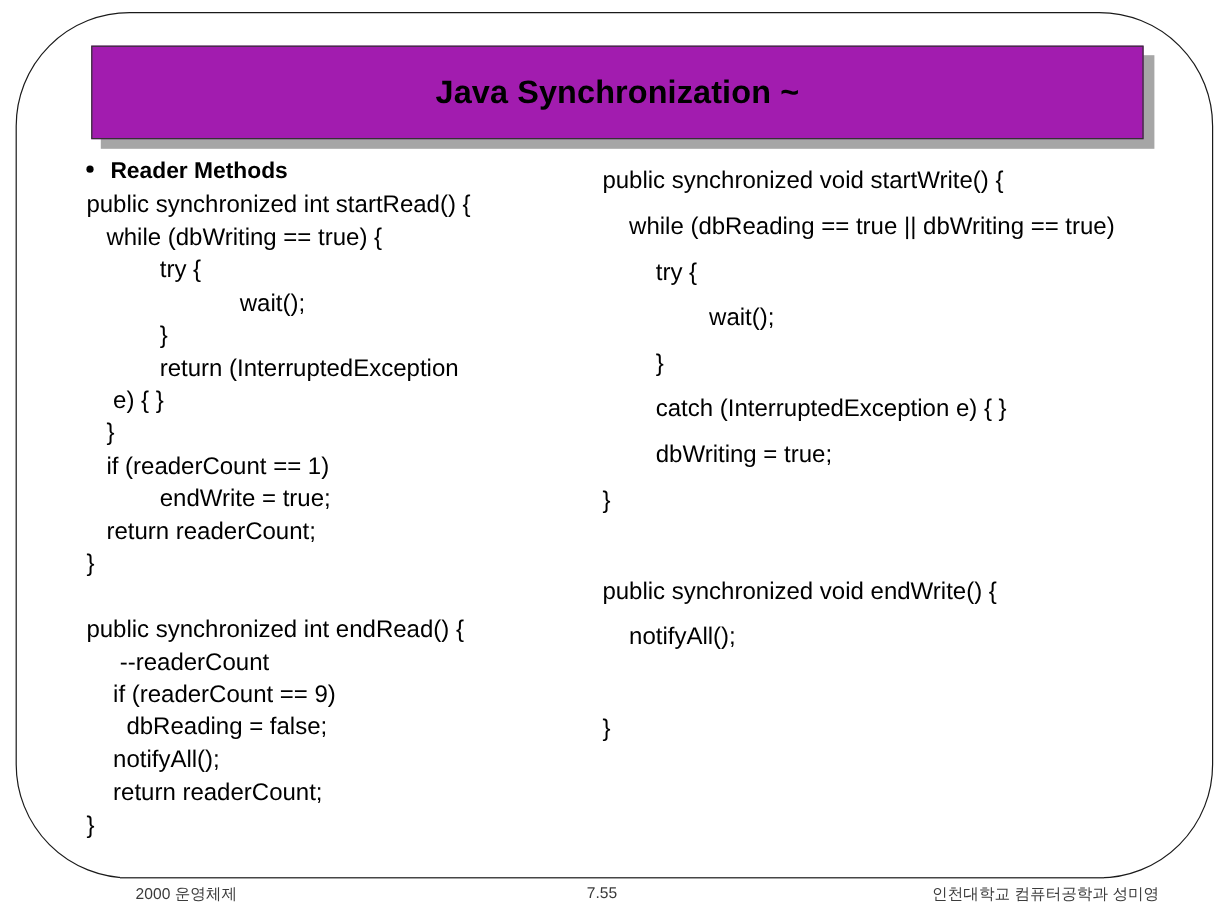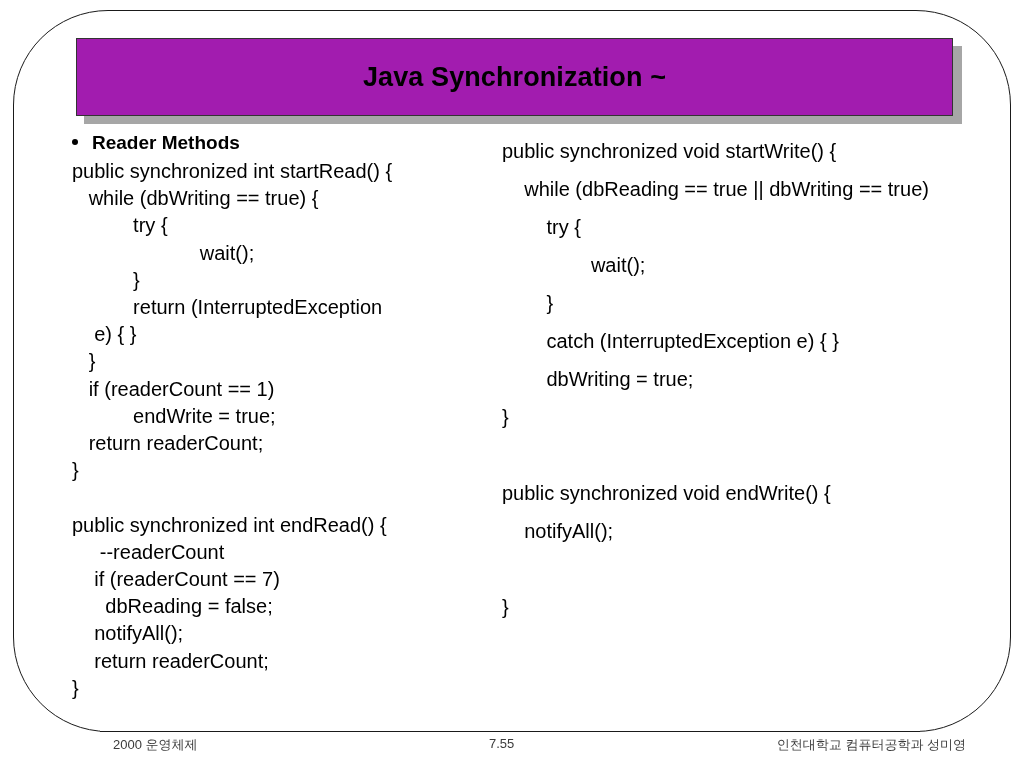--- a/index.html
+++ b/index.html
@@ -161,21 +161,21 @@
       <div class="code-line">           return (InterruptedException</div>
       <div class="code-line">    e) { }</div>
       <div class="code-line">   }</div>
       <div class="code-line">   if (readerCount == 1)</div>
       <div class="code-line">           endWrite = true;</div>
       <div class="code-line">   return readerCount;</div>
       <div class="code-line">}</div>
       <div class="code-line blank">&nbsp;</div>
       <div class="code-line">public synchronized int endRead() {</div>
       <div class="code-line">     --readerCount</div>
-      <div class="code-line">    if (readerCount == 7)</div>
+      <div class="code-line">    if (readerCount == 9)</div>
       <div class="code-line">      dbReading = false;</div>
       <div class="code-line">    notifyAll();</div>
       <div class="code-line">    return readerCount;</div>
       <div class="code-line">}</div>
     </div>
 </div>
 
 <div id="col-right" class="column">
   <div class="code-block" id="right-code">
       <div class="code-line">public synchronized void startWrite() {</div>

